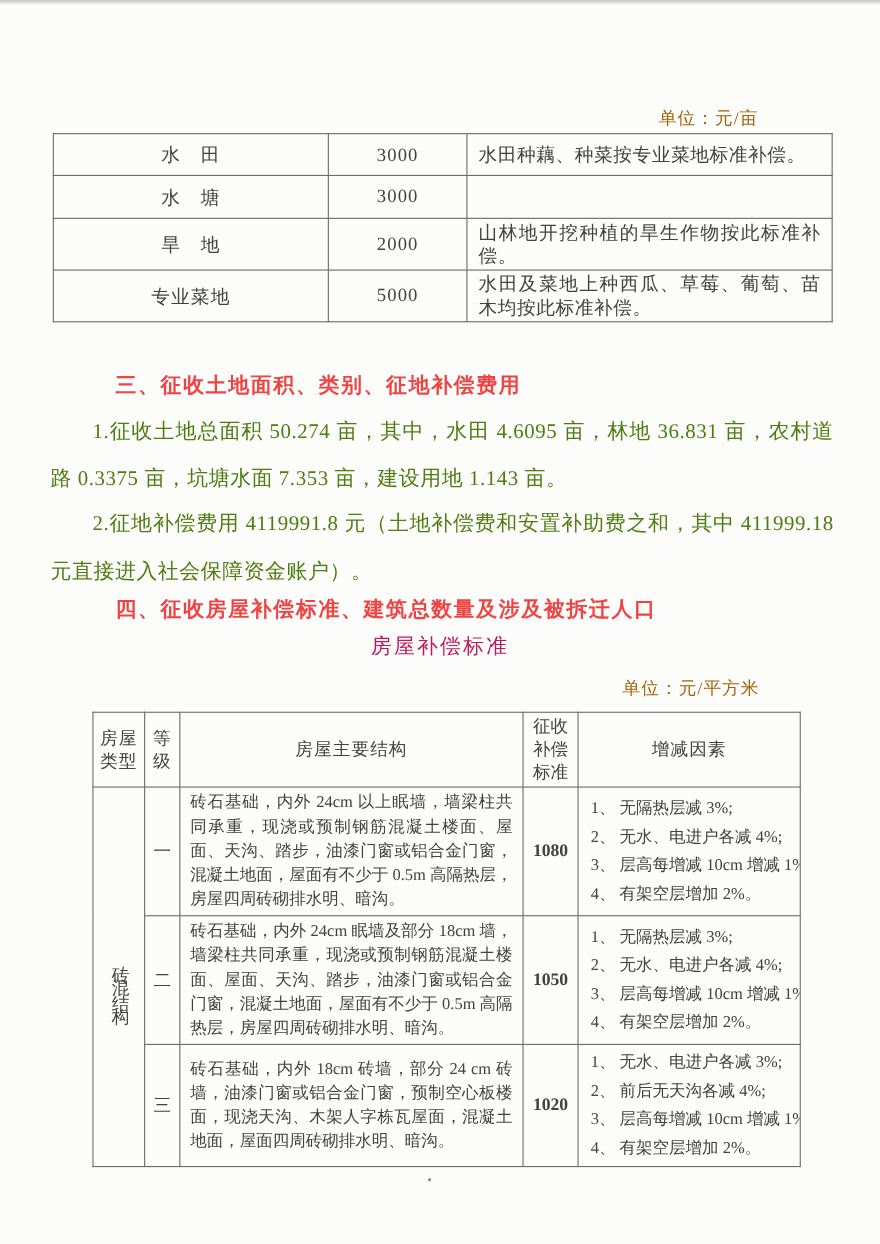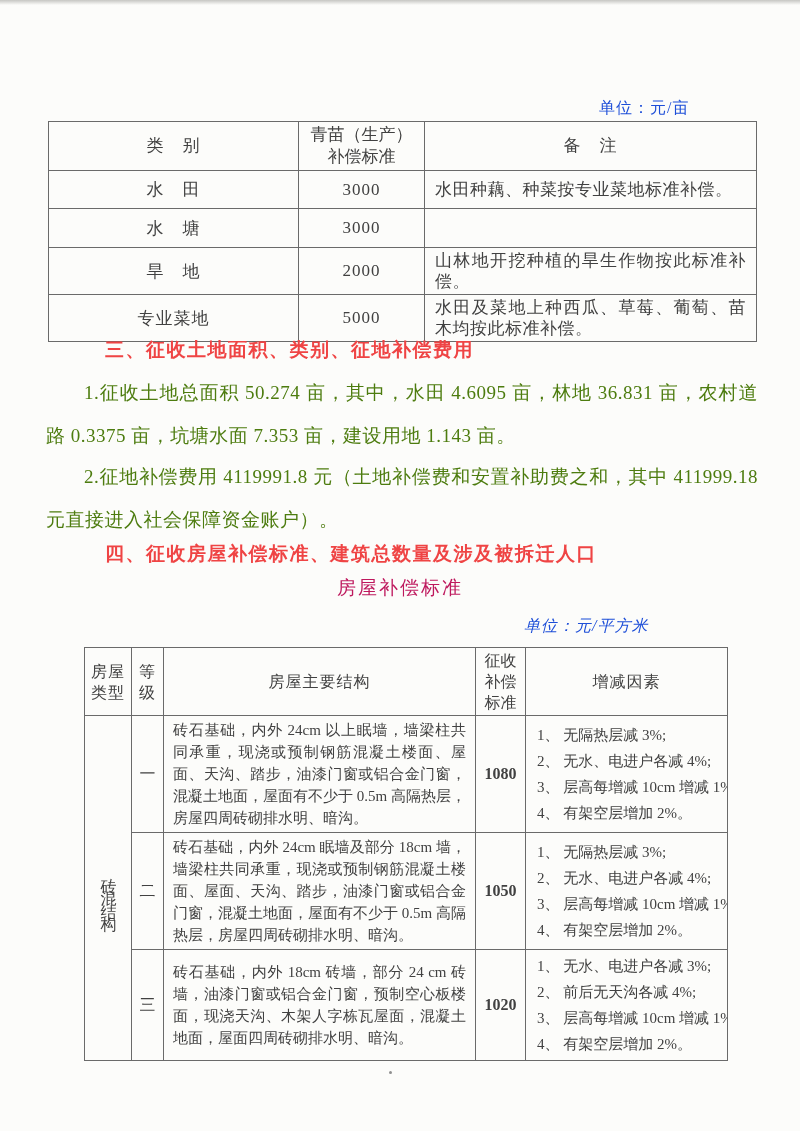--- a/index.html
+++ b/index.html
@@ -10,23 +10,23 @@
     background:#fcfcfa;
     overflow:hidden;
     font-family:"Liberation Serif","DejaVu Serif",serif;
     color:#3c3c3c;
   }
   .top-edge{
     position:absolute;top:0;left:0;width:100%;height:5px;
     background:linear-gradient(180deg,#b4b4b0,rgba(252,252,250,0));
     opacity:.75;
   }
-  .unit{position:absolute;font-size:16px;letter-spacing:1px;color:#1d4ed8;}
+  .unit{position:absolute;font-size:16px;letter-spacing:1px;color:#a16207;}
   #unit1{top:98px;left:599px;}
-  #unit2{top:616px;left:524px;font-style:italic;}
+  #unit2{top:616px;left:566px;}
 
   table{border-collapse:collapse;table-layout:fixed;position:absolute;}
   td{border:1px solid #6a6a6a;vertical-align:middle;overflow:hidden;}
 
   
   .t1{left:48px;top:121px;width:708px;}
   .t1 td{text-align:center;font-size:17px;padding:2px 6px;letter-spacing:1px;color:#414141;}
   .t1 .hdr{line-height:22px;}
   .t1 .hdr2{padding:2px 4px;letter-spacing:0;}
   .t1 .note{text-align:left;padding:2px 10px;line-height:21px;letter-spacing:0.5px;text-align:justify;}
@@ -84,25 +84,20 @@
 
   <div class="unit" id="unit1">单位：元/亩</div>
 
   <table class="t1">
     <colgroup>
         <col style="width:250px">
         <col style="width:126px">
         <col style="width:332px">
       </colgroup>
     <tbody>
-        <tr style="height:47px">
-      <td class="hdr">类　别</td>
-      <td class="hdr hdr2">青苗（生产）补偿标准</td>
-      <td class="hdr">备　注</td>
-    </tr>
     <tr style="height:38px">
       <td>水　田</td>
       <td>3000</td>
       <td class="note">水田种藕、种菜按专业菜地标准补偿。</td>
     </tr>
     <tr style="height:39px">
       <td>水　塘</td>
       <td>3000</td>
       <td class="note"></td>
     </tr>

